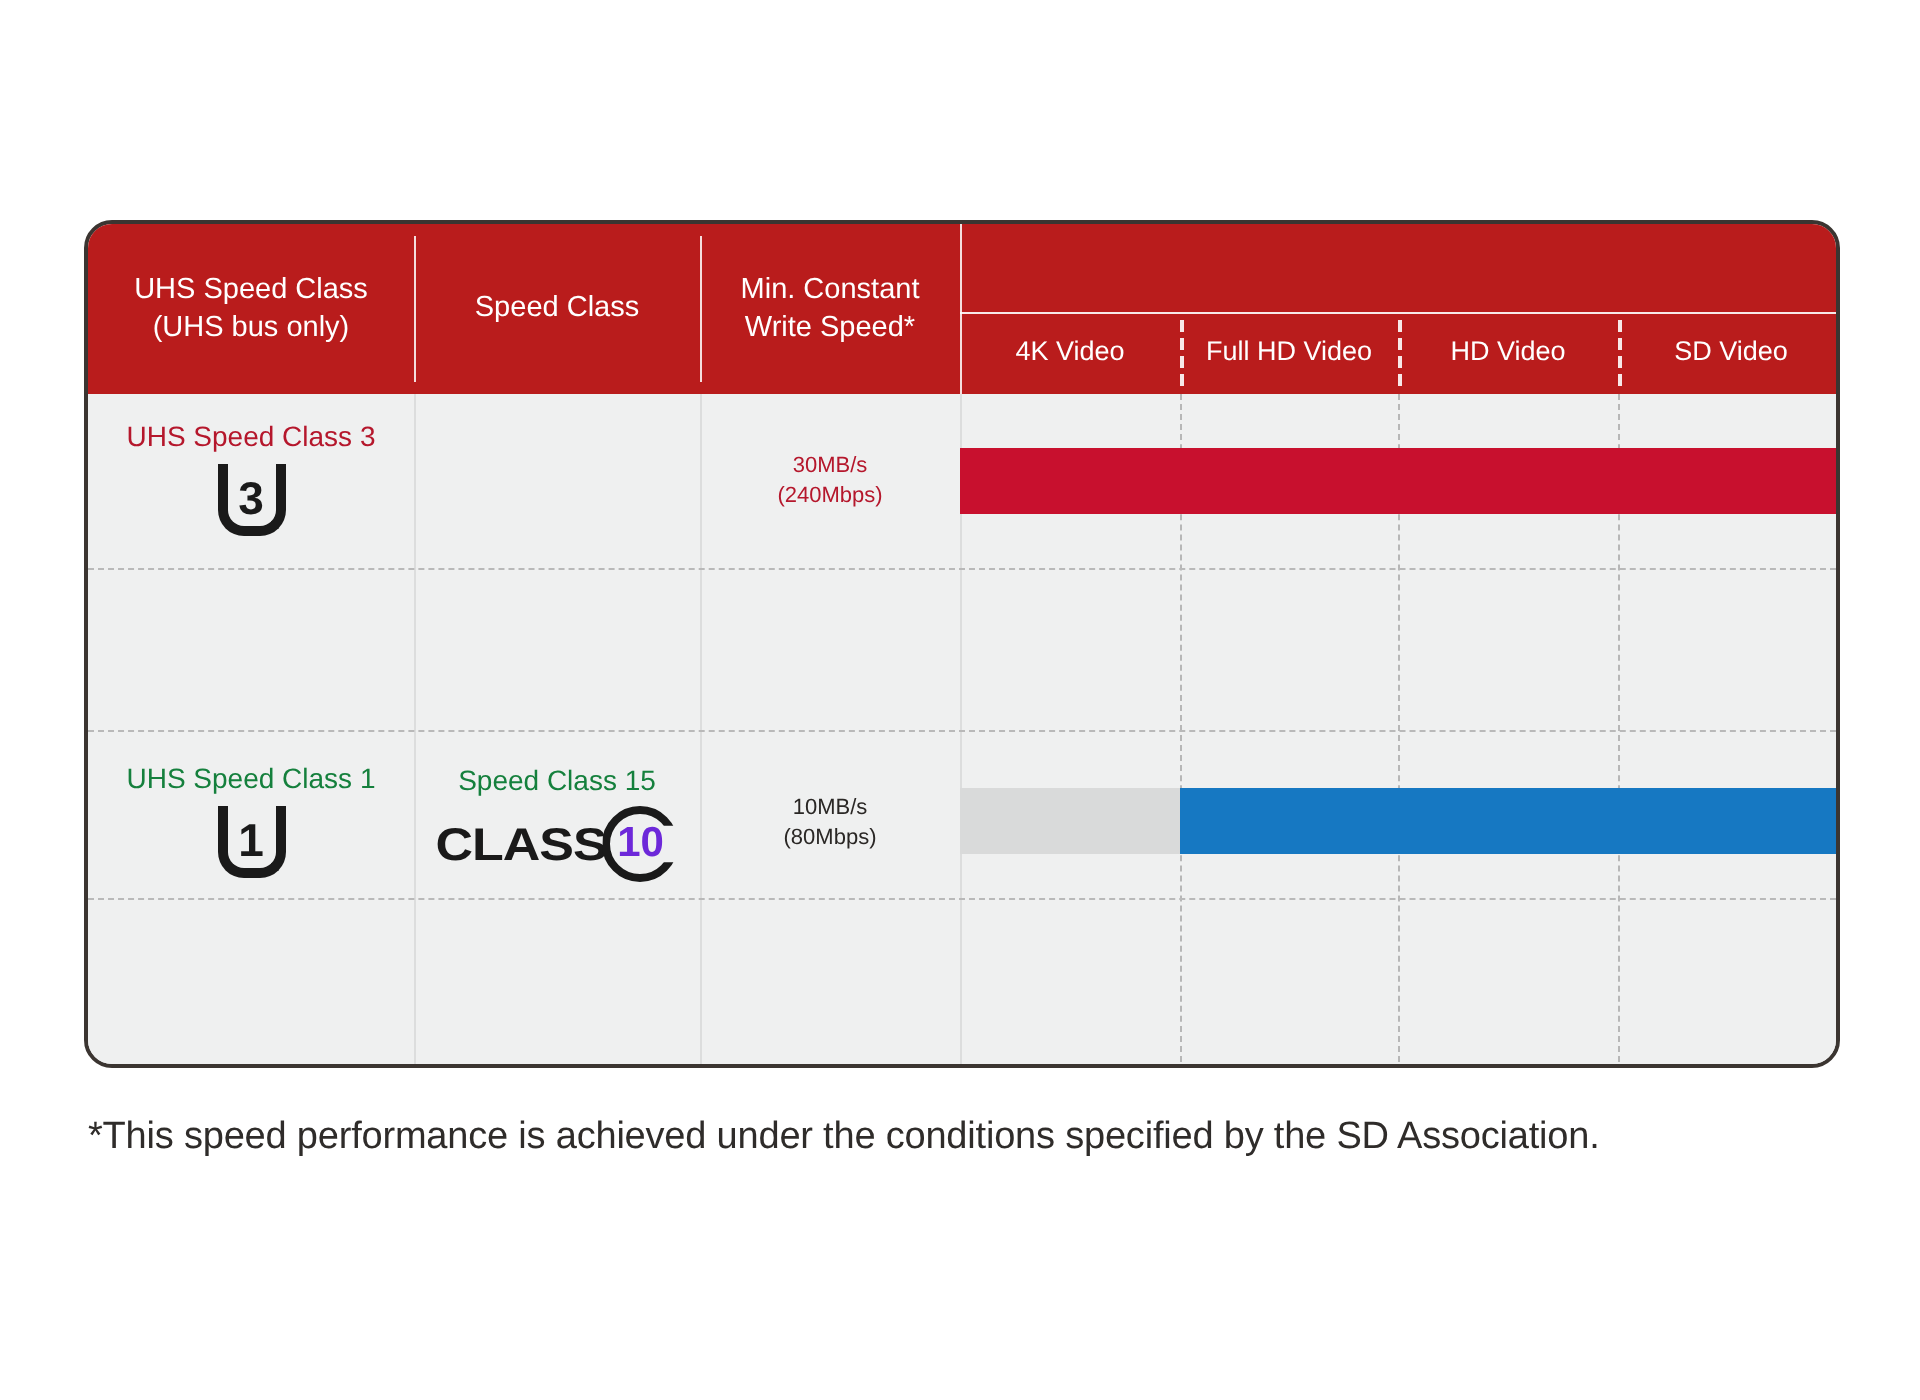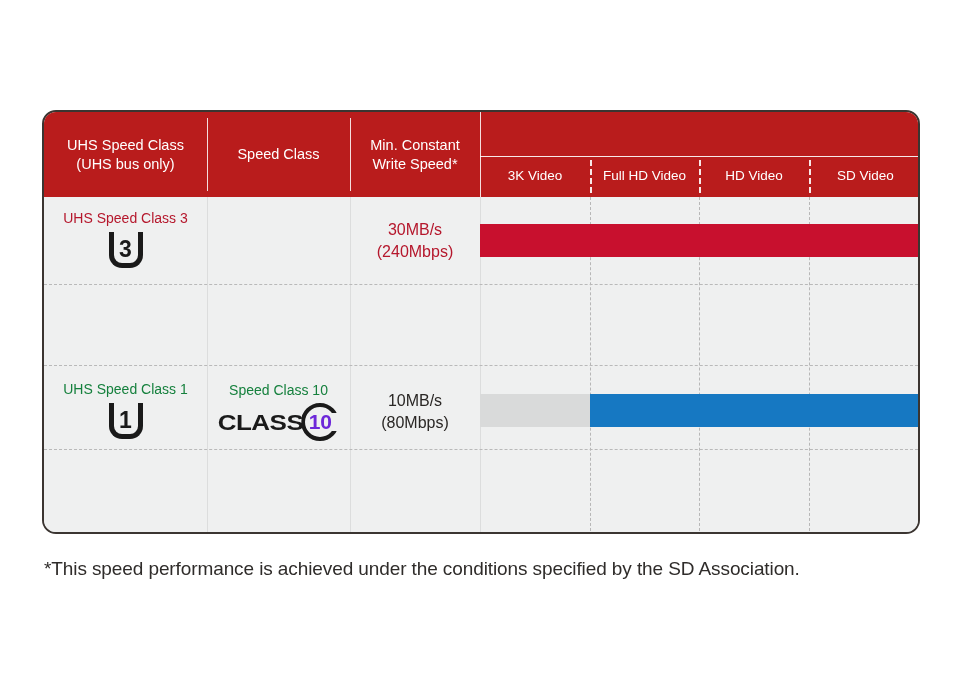--- a/index.html
+++ b/index.html
@@ -174,21 +174,21 @@
   .cell-write { left: 306px; width: 130px; }
 
   .cell-title {
     font-size: 14px;
     color: #15803d;
     margin-bottom: 4px;
   }
   .cell-title.red { color: #b5172c; }
 
   .write-val {
-    font-size: 16px;
+    font-size: 11px;
     color: #2a2725;
     line-height: 1.35;
   }
   .write-val.red { color: #b5172c; }
 
   
   .ubadge {
     position: relative;
     width: 40px;
     height: 40px;
@@ -301,21 +301,21 @@
       <div class="th th-write">
         <div>
           <div>Min. Constant</div>
           <div>Write Speed*</div>
         </div>
       </div>
 
 
       <div class="hdr-hrule"></div>
 
-      <div class="th th-sub th-4k">3K Video</div>
+      <div class="th th-sub th-4k">4K Video</div>
       <div class="th th-sub th-fhd">Full HD Video</div>
       <div class="th th-sub th-hd">HD Video</div>
       <div class="th th-sub th-sd">SD Video</div>
 
       <div class="hdr-sep s1"></div>
       <div class="hdr-sep s2"></div>
       <div class="hdr-sep s3"></div>
 
       <div class="hdr-dash d1"></div>
       <div class="hdr-dash d2"></div>
@@ -357,21 +357,21 @@
       <div class="row r1">
         <div class="cell cell-uhs" style="top:87px;height:81px;">
           <div class="cell-title">UHS Speed Class 1</div>
           <div class="ubadge">
             <div class="u-shape"></div>
             <div class="u-num">1</div>
           </div>
         </div>
 
         <div class="cell cell-speed" style="top:87px;height:81px;">
-          <div class="cell-title">Speed Class 10</div>
+          <div class="cell-title">Speed Class 15</div>
           <div class="classmark">
             <span class="word">CLASS</span>
             <span class="cmark">
               <span class="ring"></span>
               <span class="cnum">10</span>
             </span>
           </div>
         </div>
 
         <div class="cell cell-write" style="top:87px;height:81px;">

